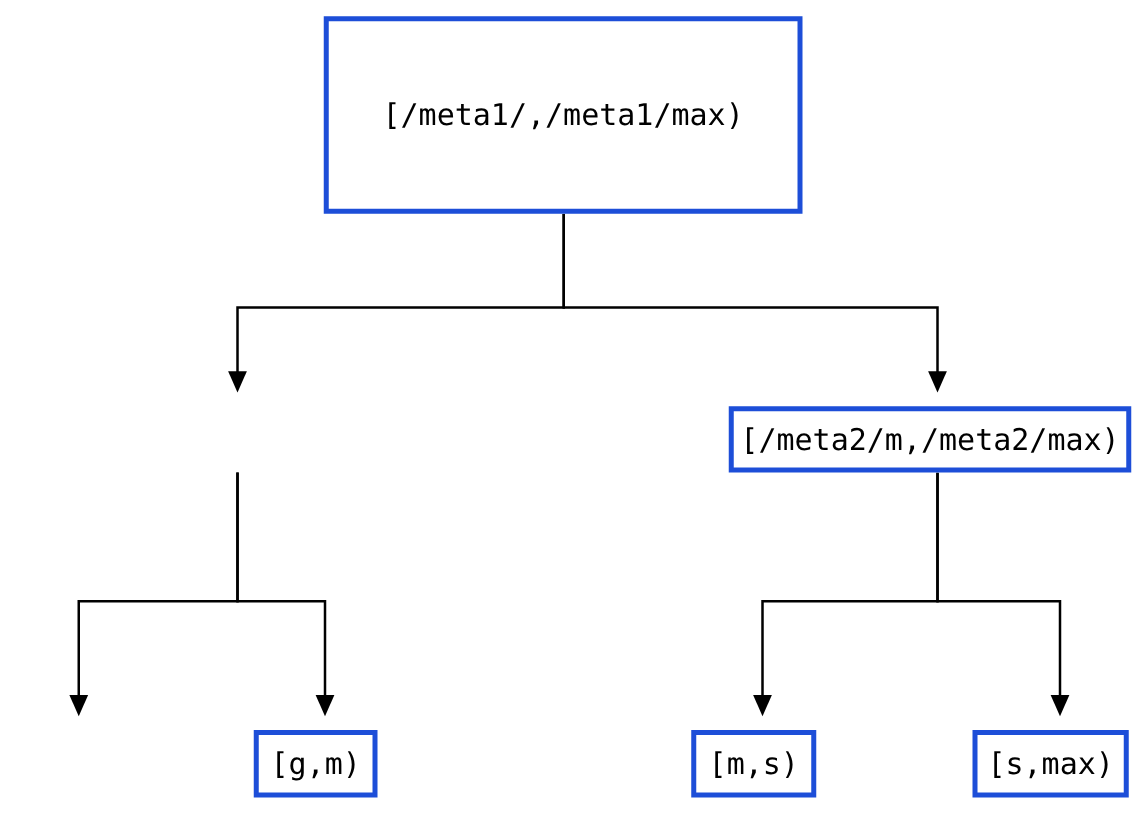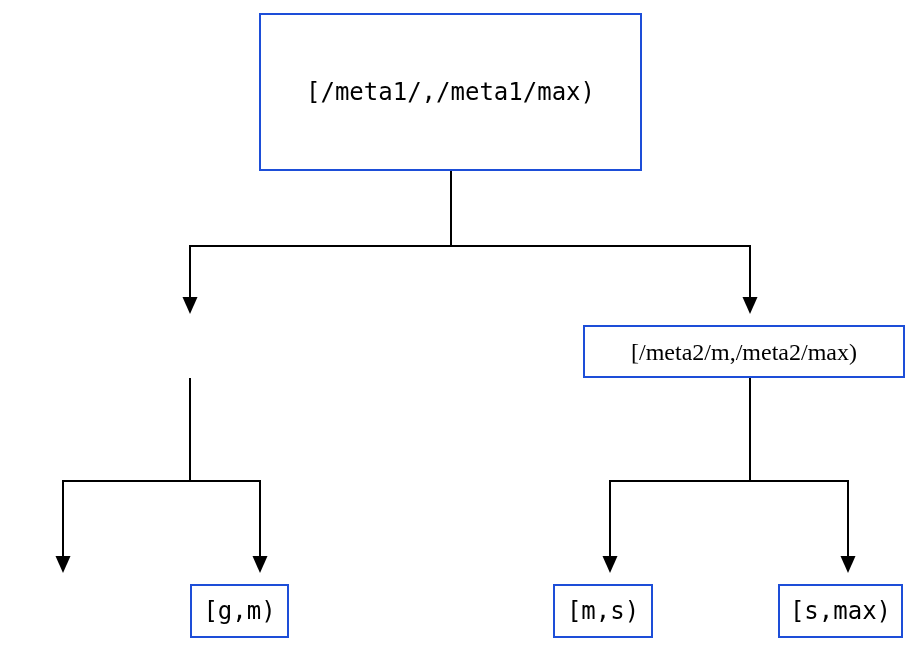--- a/index.html
+++ b/index.html
@@ -23,35 +23,35 @@
     height: 652px;
     pointer-events: none;
   }
   .edges-layer path {
     fill: none;
     stroke-width: 2;
   }
   .node {
     position: absolute;
     box-sizing: border-box;
-    border: 2px solid #1d4ed8;
+    border: 4px solid #1d4ed8;
     background: #ffffff;
     color: #000000;
     display: flex;
     align-items: center;
     justify-content: center;
     font-size: 24px;
     line-height: 1;
     white-space: nowrap;
   }
   .node-root       { left: 259px; top: 13px;  width: 383px; height: 158px; }
   .node-left       { left: 20px;  top: 325px; width: 325px; height: 53px;  }
-  .node-right      { left: 583px; top: 325px; width: 322px; height: 53px; font-family: Liberation Serif, serif;  }
+  .node-right      { left: 583px; top: 325px; width: 322px; height: 53px;  }
   .node-leaf-ag    { left: 8px;   top: 584px; width: 99px;  height: 54px;  }
-  .node-leaf-gm    { left: 190px; top: 584px; width: 99px;  height: 54px;  }
+  .node-leaf-gm    { left: 203px; top: 584px; width: 99px;  height: 54px;  }
   .node-leaf-ms    { left: 553px; top: 584px; width: 100px; height: 54px;  }
   .node-leaf-smax  { left: 778px; top: 584px; width: 125px; height: 54px;  }
 </style>
 </head>
 <body>
 
 <div class="canvas">
 
   <svg class="edges-layer" width="912" height="652" viewBox="0 0 912 652" xmlns="http://www.w3.org/2000/svg">
 

